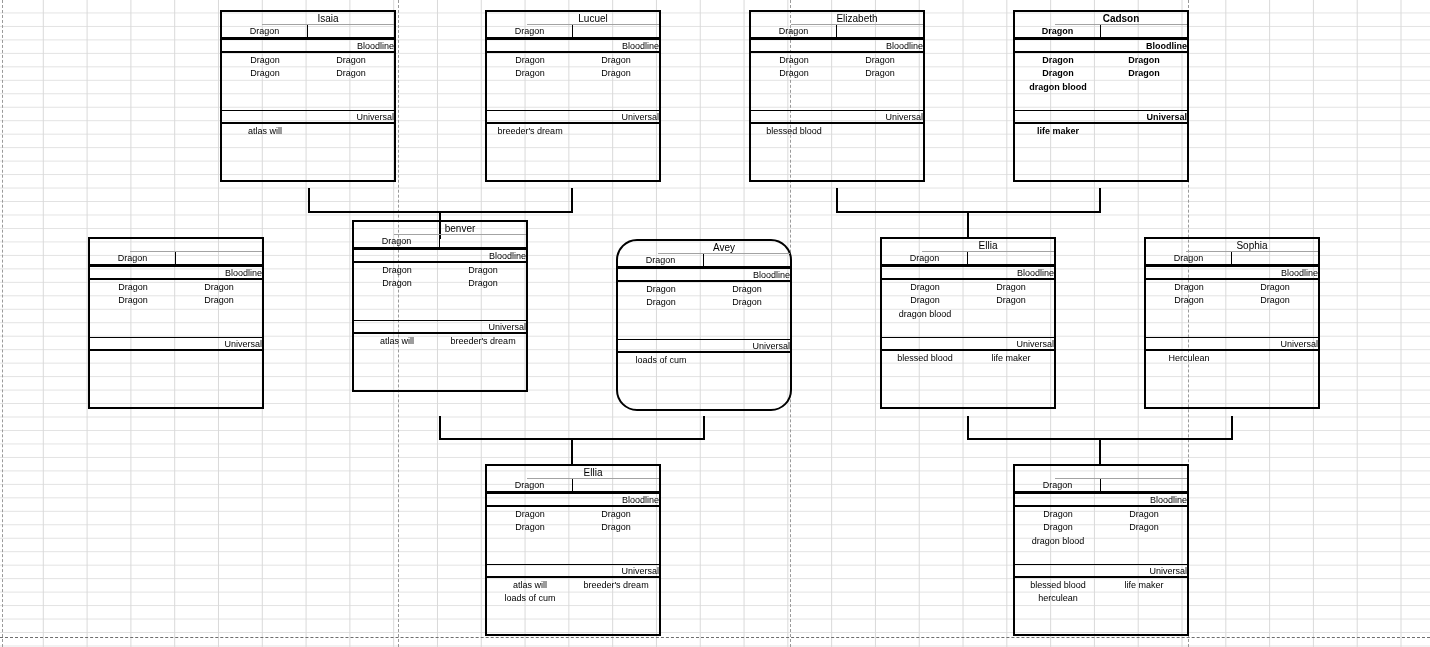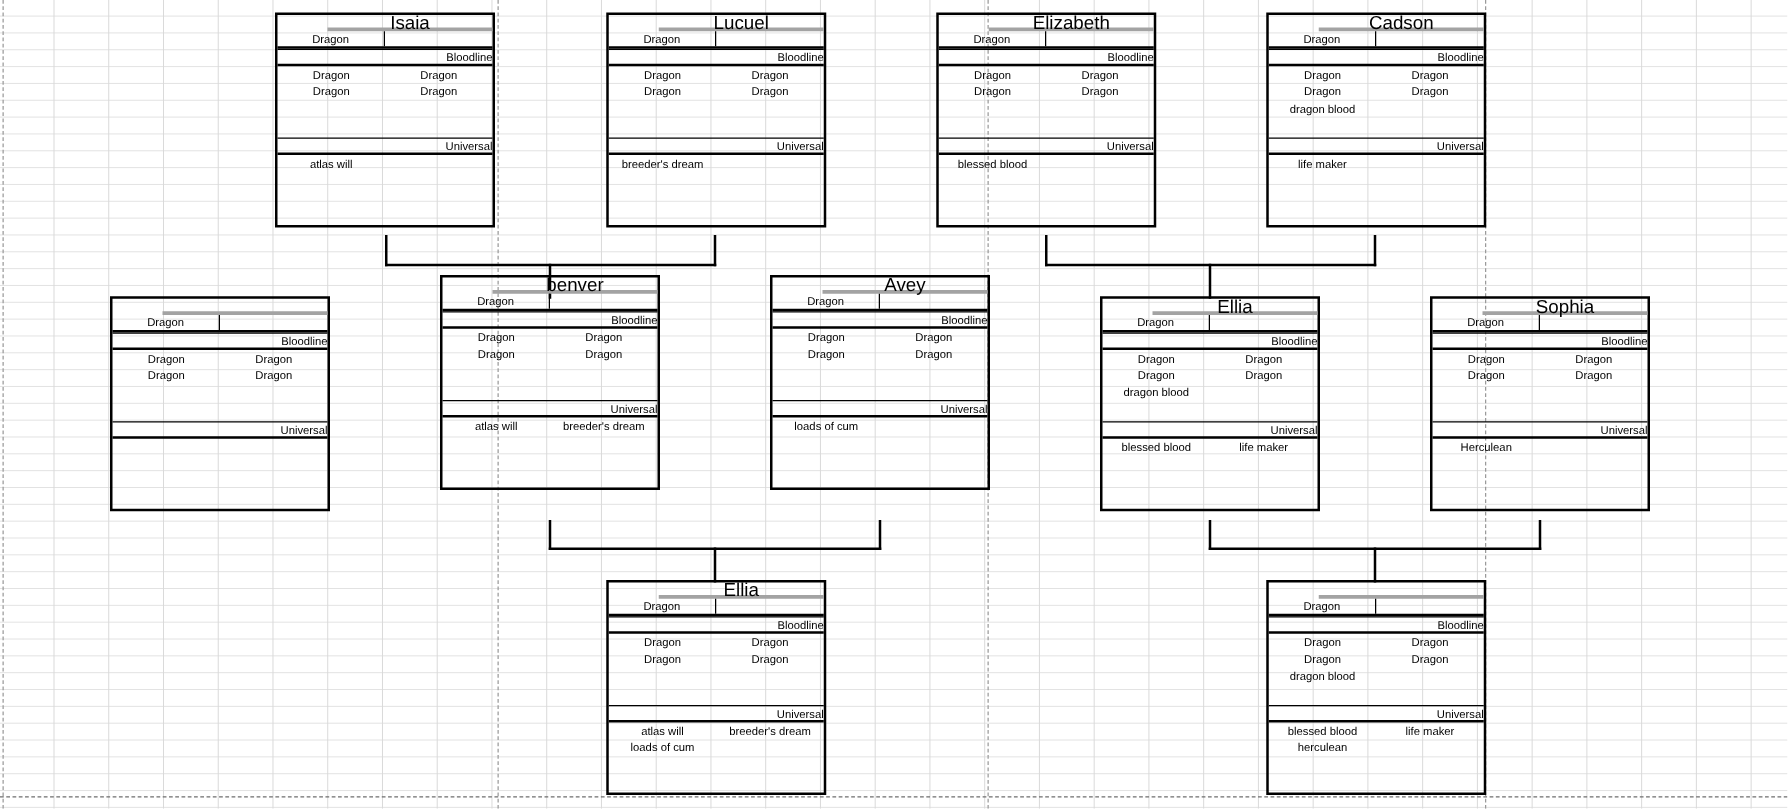--- a/index.html
+++ b/index.html
@@ -41,23 +41,23 @@
     background:transparent;
     border:2px solid #000;
     box-sizing:border-box;
     z-index:3;
     font-size:9px;
     color:#000;
   }
   .card-name{
     height:13px;line-height:13px;
     text-align:center;
-    border-bottom:3px solid #a3a3a3;
+    border-bottom:1px solid #a3a3a3;
     box-sizing:border-box;
-    font-size:15px;
+    font-size:10px;
     margin-left:40px;
   }
   .card-species{
     height:14px;
     display:flex;
     border-bottom:2px solid #000;
     box-sizing:border-box;
   }
   .card-species .sp-left{
     flex:0 0 50%;
@@ -262,21 +262,21 @@
       <div class="trow">
         <div class="tcell"></div>
         <div class="tcell"></div>
       </div>
       <div class="trow">
         <div class="tcell"></div>
         <div class="tcell"></div>
       </div>
     </div>
   </div>
-<div class="card" style="left:1013px; top:10px;">
+<div class="card" style="left:1013px; top:10px;font-weight:bold;">
     <div class="card-name">Cadson</div>
     <div class="card-species">
       <div class="sp-left">Dragon</div>
       <div class="sp-right"></div>
     </div>
     <div class="sec-head">Bloodline</div>
     <div class="blood-body traits">
       <div class="trow">
         <div class="tcell">Dragon</div>
         <div class="tcell">Dragon</div>
@@ -410,21 +410,21 @@
       <div class="trow">
         <div class="tcell"></div>
         <div class="tcell"></div>
       </div>
       <div class="trow">
         <div class="tcell"></div>
         <div class="tcell"></div>
       </div>
     </div>
   </div>
-<div class="card" style="left:616px; top:220px;">
+<div class="card" style="left:616px; top:239px;border-radius:21px;">
     <div class="card-name">Avey</div>
     <div class="card-species">
       <div class="sp-left">Dragon</div>
       <div class="sp-right"></div>
     </div>
     <div class="sec-head">Bloodline</div>
     <div class="blood-body traits">
       <div class="trow">
         <div class="tcell">Dragon</div>
         <div class="tcell">Dragon</div>

